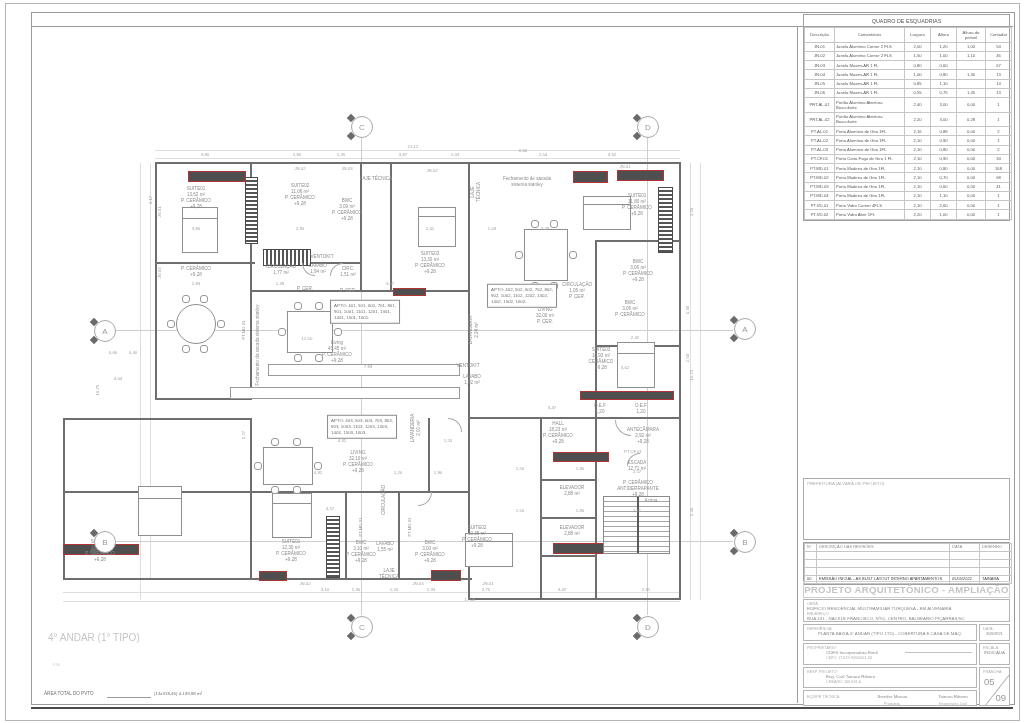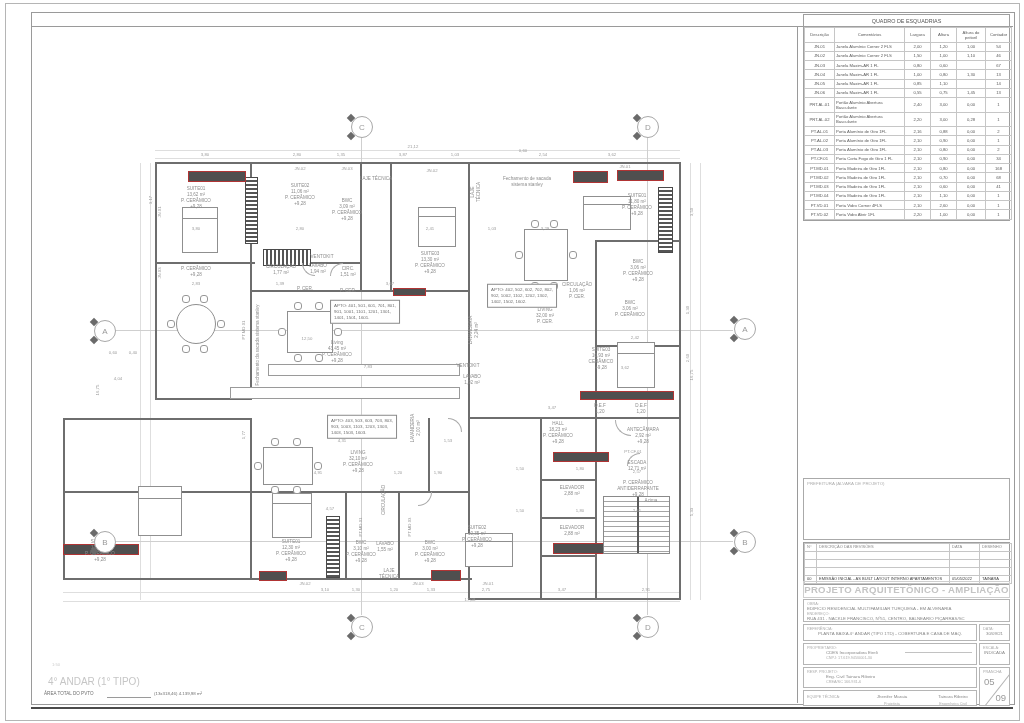--- a/index.html
+++ b/index.html
@@ -61,21 +61,21 @@
   .main-title{position:absolute;left:803px;top:581px;width:207px;height:17px;border:1px solid #cfcfcf;
     box-sizing:border-box;text-align:center;font-weight:bold;font-size:9.6px;line-height:16px;
     color:#c4c4c4;letter-spacing:.3px;}
   .tb-box{position:absolute;border:1px solid #b5b5b5;background:#fff;box-sizing:border-box;overflow:hidden;}
   .tb-lab{font-size:3.8px;color:#aeaeae;display:block;padding:1.5px 3px 0 3px;}
   .tb-val{font-size:4.4px;color:#8a8a8a;display:block;padding:0 3px;}
   .tb-cent{text-align:center;}
   .sig-line{position:absolute;left:905px;top:652px;width:67px;height:1px;background:#c2c2c2;}
   .prancha-num{font-size:9.5px;color:#9a9a9a;position:absolute;}
   .prancha-diag{position:absolute;width:40px;height:1px;background:#b5b5b5;transform:rotate(-52deg);}
-  .floor-title{position:absolute;left:48px;top:676px;font-size:10px;color:#c6c6c6;}
+  .floor-title{position:absolute;left:48px;top:632px;font-size:10px;color:#c6c6c6;}
   .floor-scale{position:absolute;left:52px;top:662px;font-size:4.2px;color:#cccccc;}
   .area-lab{position:absolute;left:44px;top:691px;font-size:4.6px;color:#707070;}
   .area-line{position:absolute;left:107px;top:697px;width:44px;height:1px;background:#9a9a9a;}
   .area-val{position:absolute;left:154px;top:691px;font-size:4.4px;color:#707070;}
 </style>
 </head>
 <body>
 
 <div id="page">
   <div class="page-border"></div>

